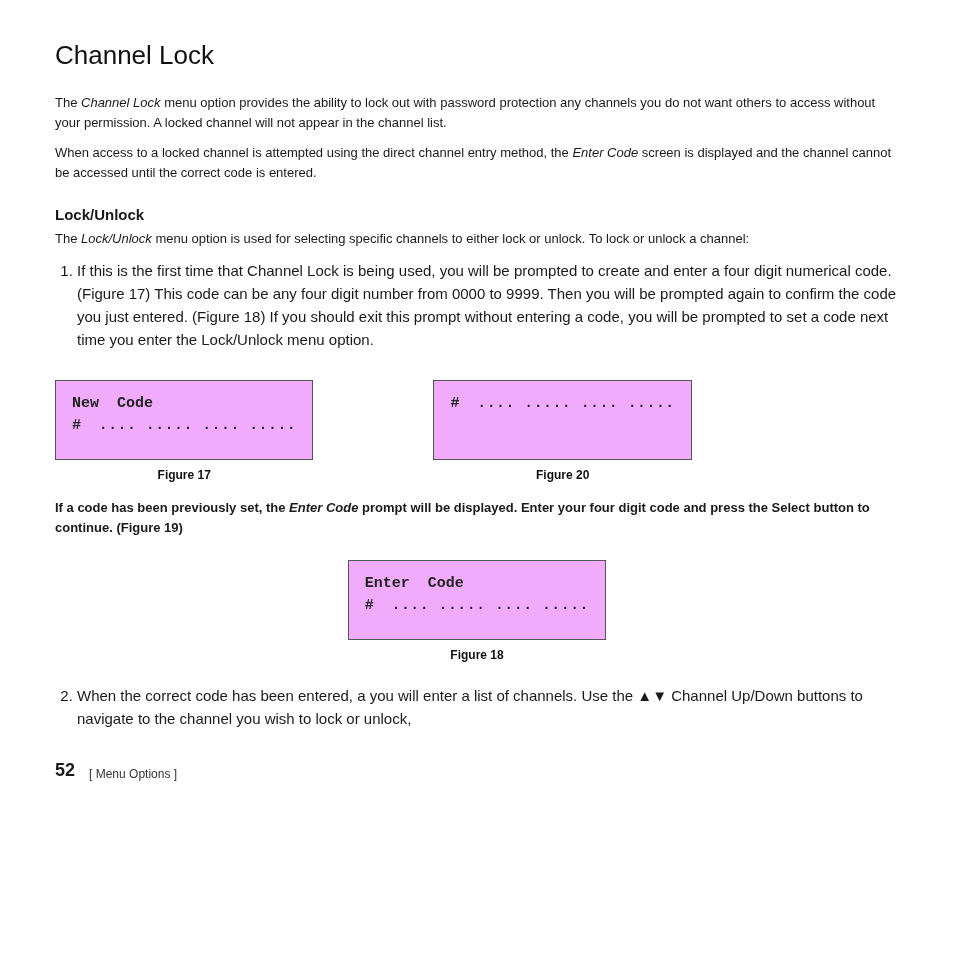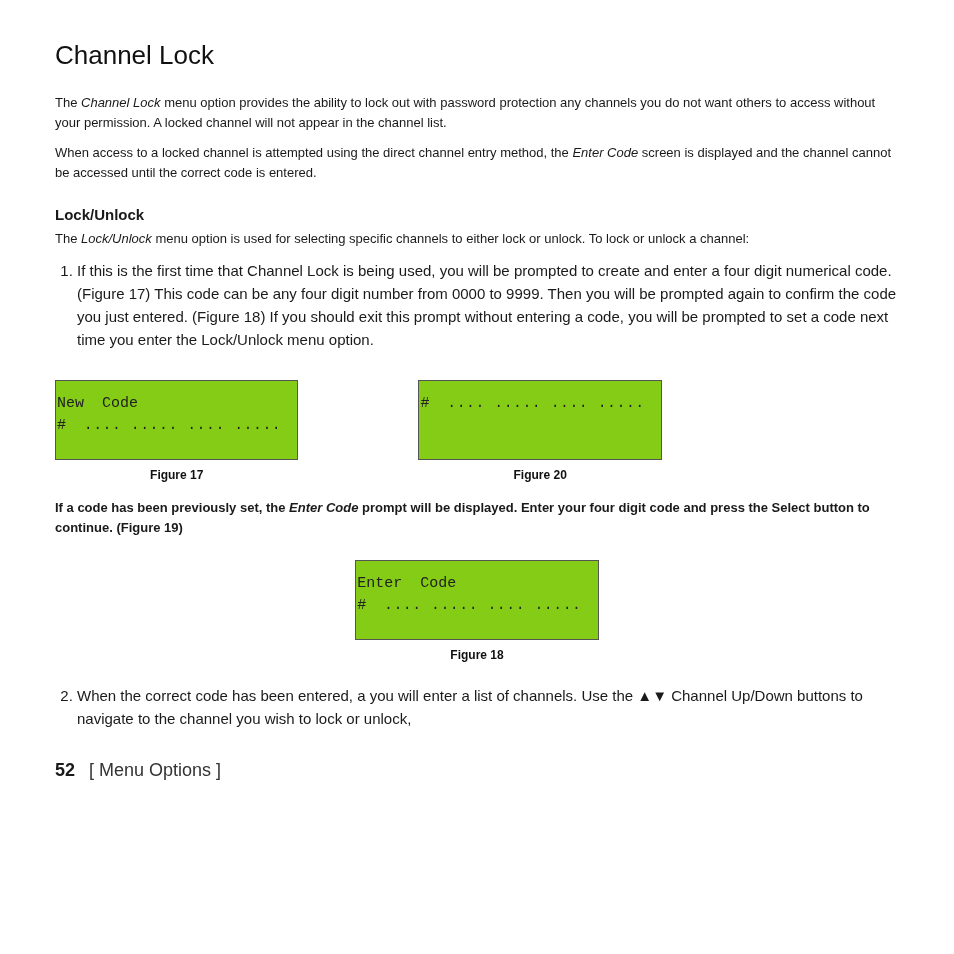--- a/index.html
+++ b/index.html
@@ -62,28 +62,29 @@
     }
 
     .figure-block {
       display: flex;
       flex-direction: column;
       align-items: center;
     }
 
     .screen-box {
       border: 1.5px solid #555;
-      padding: 12px 16px 18px 1px;
+      padding: 12px 16px 18px 16px;
       font-family: 'Courier New', Courier, monospace;
       font-size: 15px;
-      background: #84cc16;
+      background: #f0abfc;
       min-width: 200px;
       min-height: 80px;
       line-height: 1.5;
       color: #222;
+      font-weight: bold;
     }
 
     .screen-box .screen-line {
       display: block;
       white-space: pre;
     }
 
     .figure-caption {
       font-weight: bold;
       font-size: 12px;
@@ -109,21 +110,21 @@
     }
 
     .footer-page-num {
       font-size: 18px;
       font-weight: bold;
       margin-right: 6px;
     }
 
     .footer-section {
       color: #333;
-      font-size: 18px;
+      font-size: 12px;
     }
 
     .dotted-entry {
       font-family: 'Courier New', Courier, monospace;
       letter-spacing: 1px;
       font-size: 14px;
     }
 
     .hash-symbol {
       font-family: 'Courier New', Courier, monospace;

